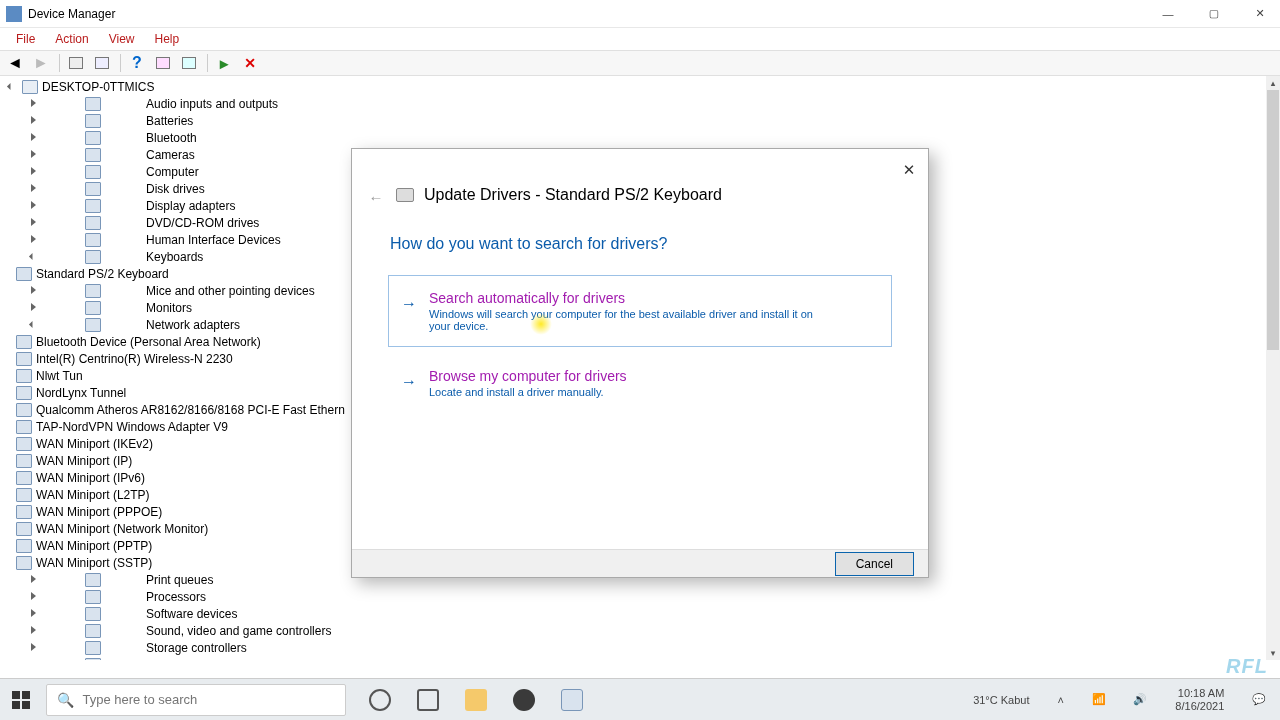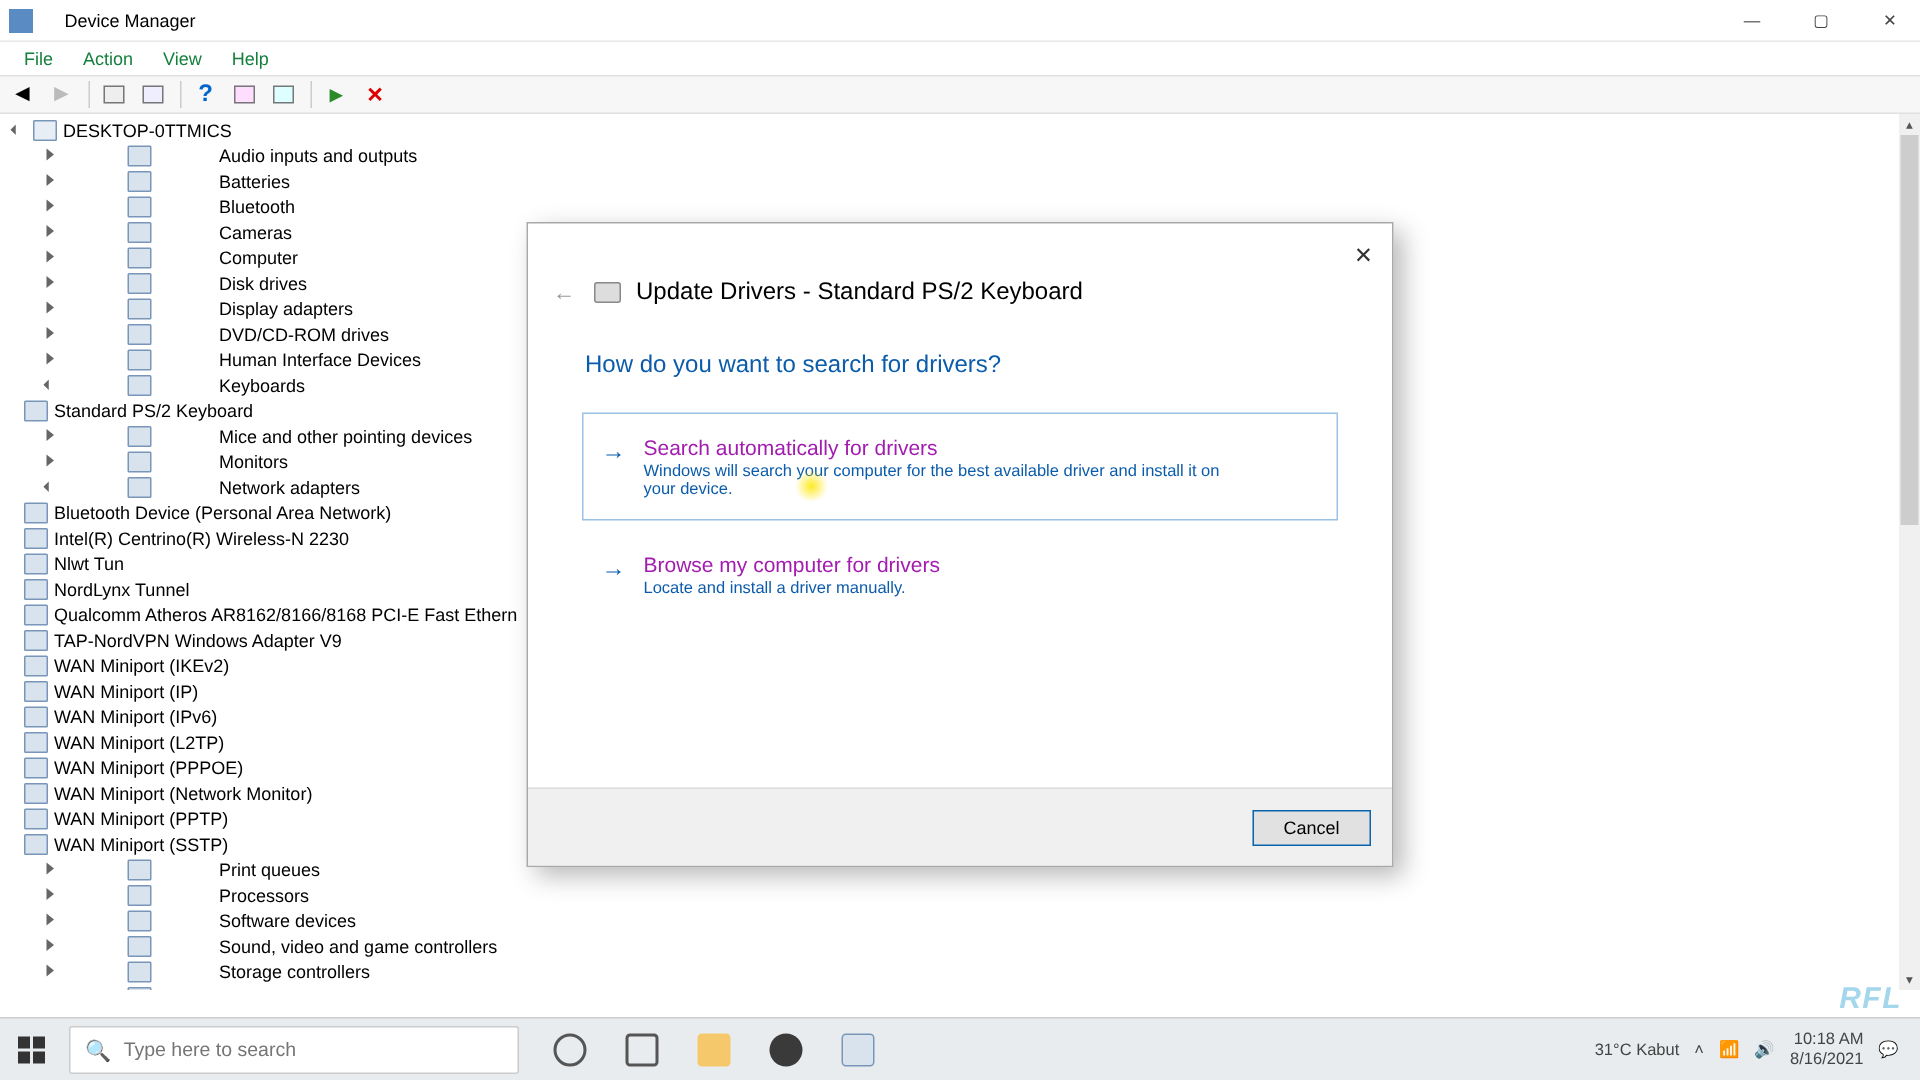--- a/index.html
+++ b/index.html
@@ -1,25 +1,25 @@
 <!DOCTYPE html>
 <html><head>
 <meta charset="utf-8">
 <style>
 * { margin: 0; padding: 0; box-sizing: border-box; font-family: 'Segoe UI', Tahoma, sans-serif; }
 body { width: 1280px; height: 720px; background: #fff; overflow: hidden; position: relative; }
 
-.titlebar { height: 28px; display: flex; align-items: center; padding: 0 6px; background: #fff; border-bottom: 1px solid #e8e8e8; gap: 15px; }
+.titlebar { height: 28px; display: flex; align-items: center; padding: 0 6px; background: #fff; border-bottom: 1px solid #e8e8e8; }
 .titlebar .app-icon { width: 16px; height: 16px; background: #5b8bc3; margin-right: 6px; }
 .titlebar .title { font-size: 12px; color: #000; flex: 1; }
 .titlebar .win-controls { display: flex; gap: 18px; }
 .titlebar .wc { width: 28px; height: 20px; display: flex; align-items: center; justify-content: center; color: #444; font-size: 11px; cursor: default; }
 
 .menubar { height: 22px; display: flex; align-items: center; padding-left: 6px; background: #fff; }
-.menubar .mi { font-size: 12px; padding: 2px 10px; color: #15803d; }
+.menubar .mi { font-size: 12px; padding: 2px 10px; color: #b91c1c; }
 
 .toolbar { height: 26px; display: flex; align-items: center; padding: 0 4px; background: #f7f7f7; border-top: 1px solid #e0e0e0; border-bottom: 1px solid #e0e0e0; gap: 2px; }
 .toolbar .tbtn { width: 22px; height: 20px; display: flex; align-items: center; justify-content: center; margin-right: 2px; }
 .toolbar .sep { width: 1px; height: 18px; background: #ccc; margin: 0 3px; }
 .tb-ico { display:inline-block; }
 
 .tree-container { position: absolute; top: 76px; left: 0; right: 14px; bottom: 60px; overflow: hidden; background: #fff; }
 .scrollbar-right { position: absolute; top: 76px; right: 0; width: 14px; bottom: 60px; background: #f0f0f0; }
 .scrollbar-right .thumb { position: absolute; top: 0; left: 1px; right: 1px; height: 260px; background: #cdcdcd; }
 .scrollbar-right .arrow { position:absolute; left:0; right:0; height:14px; display:flex; align-items:center; justify-content:center; font-size:9px; color:#555; }
@@ -43,34 +43,34 @@
 .dlg-question { color:#0b5cab; font-size:16px; padding: 30px 38px 16px 38px; }
 
 .dlg-option { border:1px solid transparent; margin: 6px 36px; padding: 14px 20px 14px 12px; display:flex; gap:12px; cursor: pointer; }
 .dlg-option.hover { border:1px solid #9cc1e6; }
 .dlg-arrow { color:#0b5cab; font-size: 16px; flex-shrink:0; margin-top:3px; }
 .dlg-opt-body { flex:1; }
 .dlg-opt-title { color:#a21caf; font-size:14px; }
 .dlg-opt-desc { color:#0b5cab; font-size:11px; margin-top:2px; max-width: 400px; }
 .highlight-cursor { position:absolute; width:22px; height:22px; border-radius:50%; background: radial-gradient(circle, rgba(255,230,0,0.85) 0%, rgba(255,230,0,0.0) 70%); pointer-events:none; }
 
-.dlg-footer { position:absolute; left:0; right:0; bottom:0; height:52px; background:#f0f0f0; border-top:1px solid #ddd; display:flex; align-items:center; justify-content:flex-end; padding-right:14px; }
+.dlg-footer { position:absolute; left:0; right:0; bottom:0; height:28px; background:#f0f0f0; border-top:1px solid #ddd; display:flex; align-items:center; justify-content:flex-end; padding-right:14px; }
 .dlg-cancel { border:1px solid #0a64ad; background:#e1e1e1; padding: 4px 20px; font-size:12px; }
 
 .taskbar { position:absolute; left:0; right:0; bottom:0; height:42px; background:#e8ecef; border-top:1px solid #ccc; display:flex; align-items:center; }
 .tb-start { width:42px; height:42px; display:flex; align-items:center; justify-content:center; }
 .win-logo { width:18px; height:18px; display:grid; grid-template-columns:1fr 1fr; grid-template-rows:1fr 1fr; gap:2px; }
 .win-logo div { background:#333; }
 .search-box { flex: 0 0 300px; height:32px; background:#fff; border:1px solid #ccc; border-radius:2px; display:flex; align-items:center; padding: 0 10px; gap:8px; margin-left:4px; }
 .search-box .s-ico { color:#666; font-size:14px; }
 .search-box input { border:none; outline:none; font-size:13px; color:#777; flex:1; background:transparent; }
 .tb-icons { display:flex; align-items:center; margin-left:12px; gap:4px; }
 .tb-app { width:44px; height:42px; display:flex; align-items:center; justify-content:center; }
 .tb-app .sq { width:22px; height:22px; border-radius:3px; }
-.sys-tray { margin-left:auto; display:flex; align-items:center; padding-right:14px; gap:10px; font-size:11px; color:#444; }
+.sys-tray { margin-left:auto; display:flex; align-items:center; padding-right:14px; gap:28px; font-size:11px; color:#444; }
 .sys-clock { text-align:right; line-height:1.1; font-size:11px; }
 .watermark { position:absolute; right:12px; bottom:42px; color:#4cb0da; font-size:20px; font-weight:800; font-style:italic; opacity:0.5; letter-spacing:1px; }
 </style>
 </head>
 <body>
 
 <div class="titlebar">
   <div class="app-icon"></div>
   <div class="title">Device Manager</div>
   <div class="win-controls">

